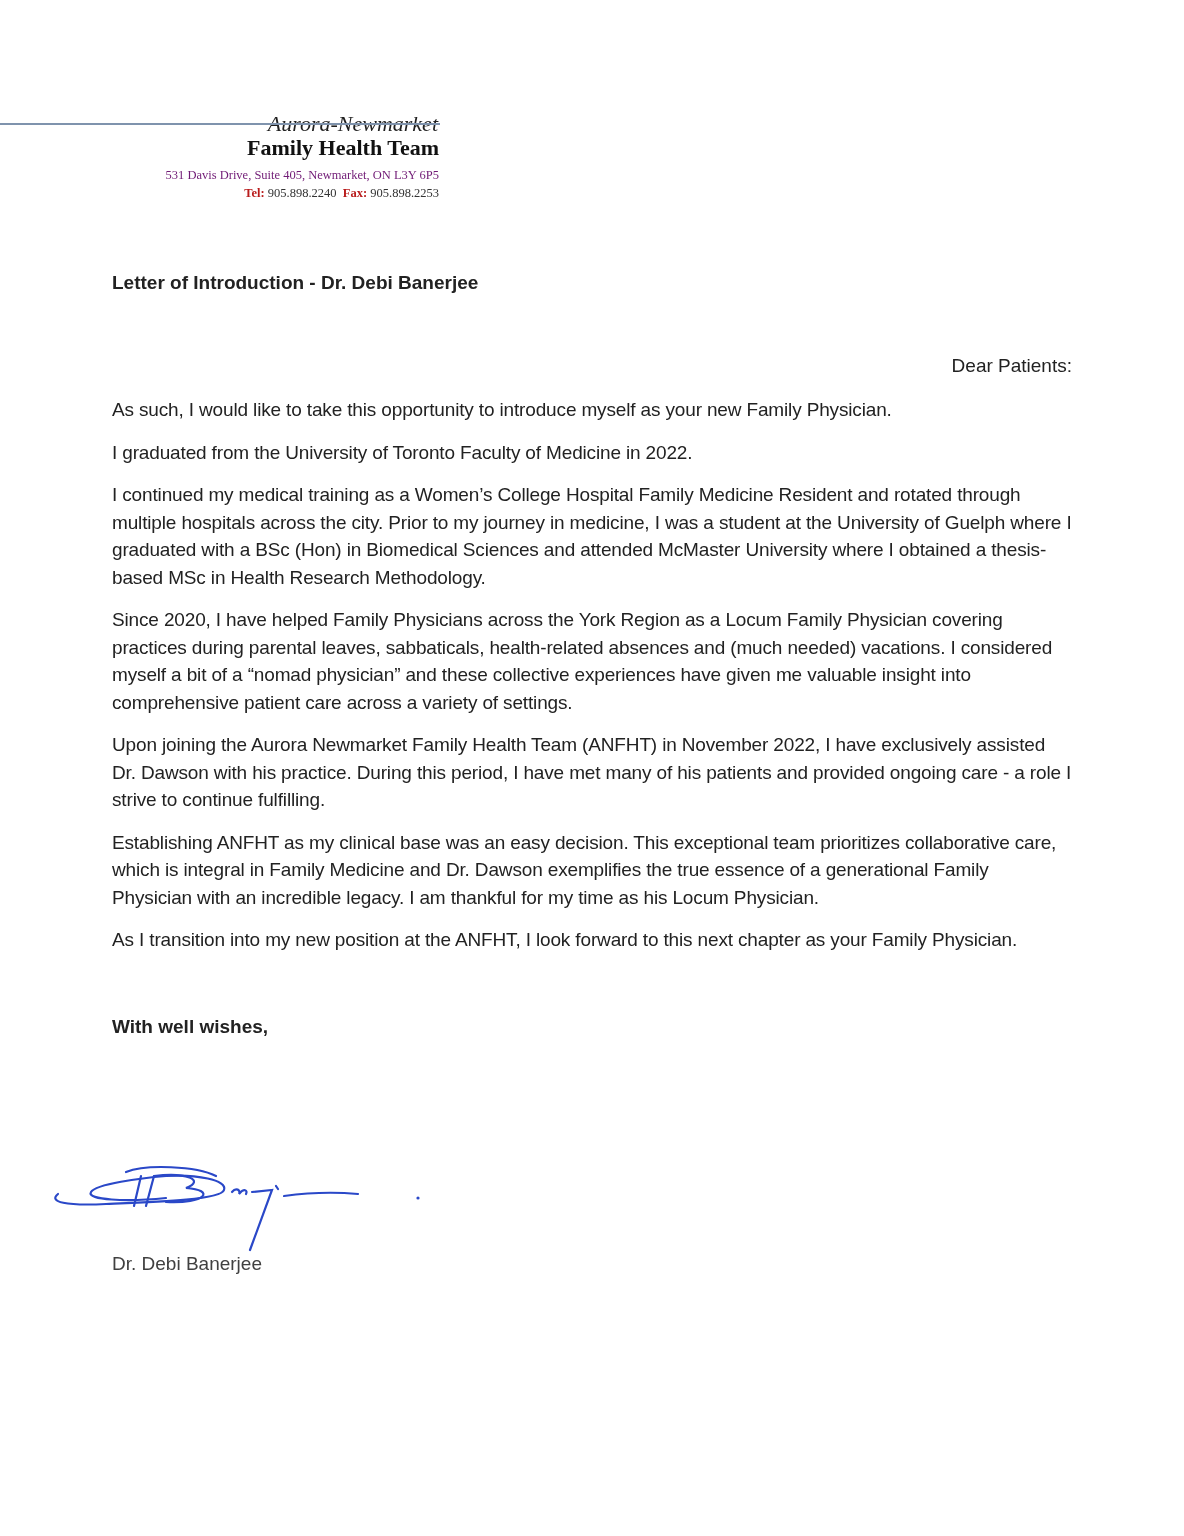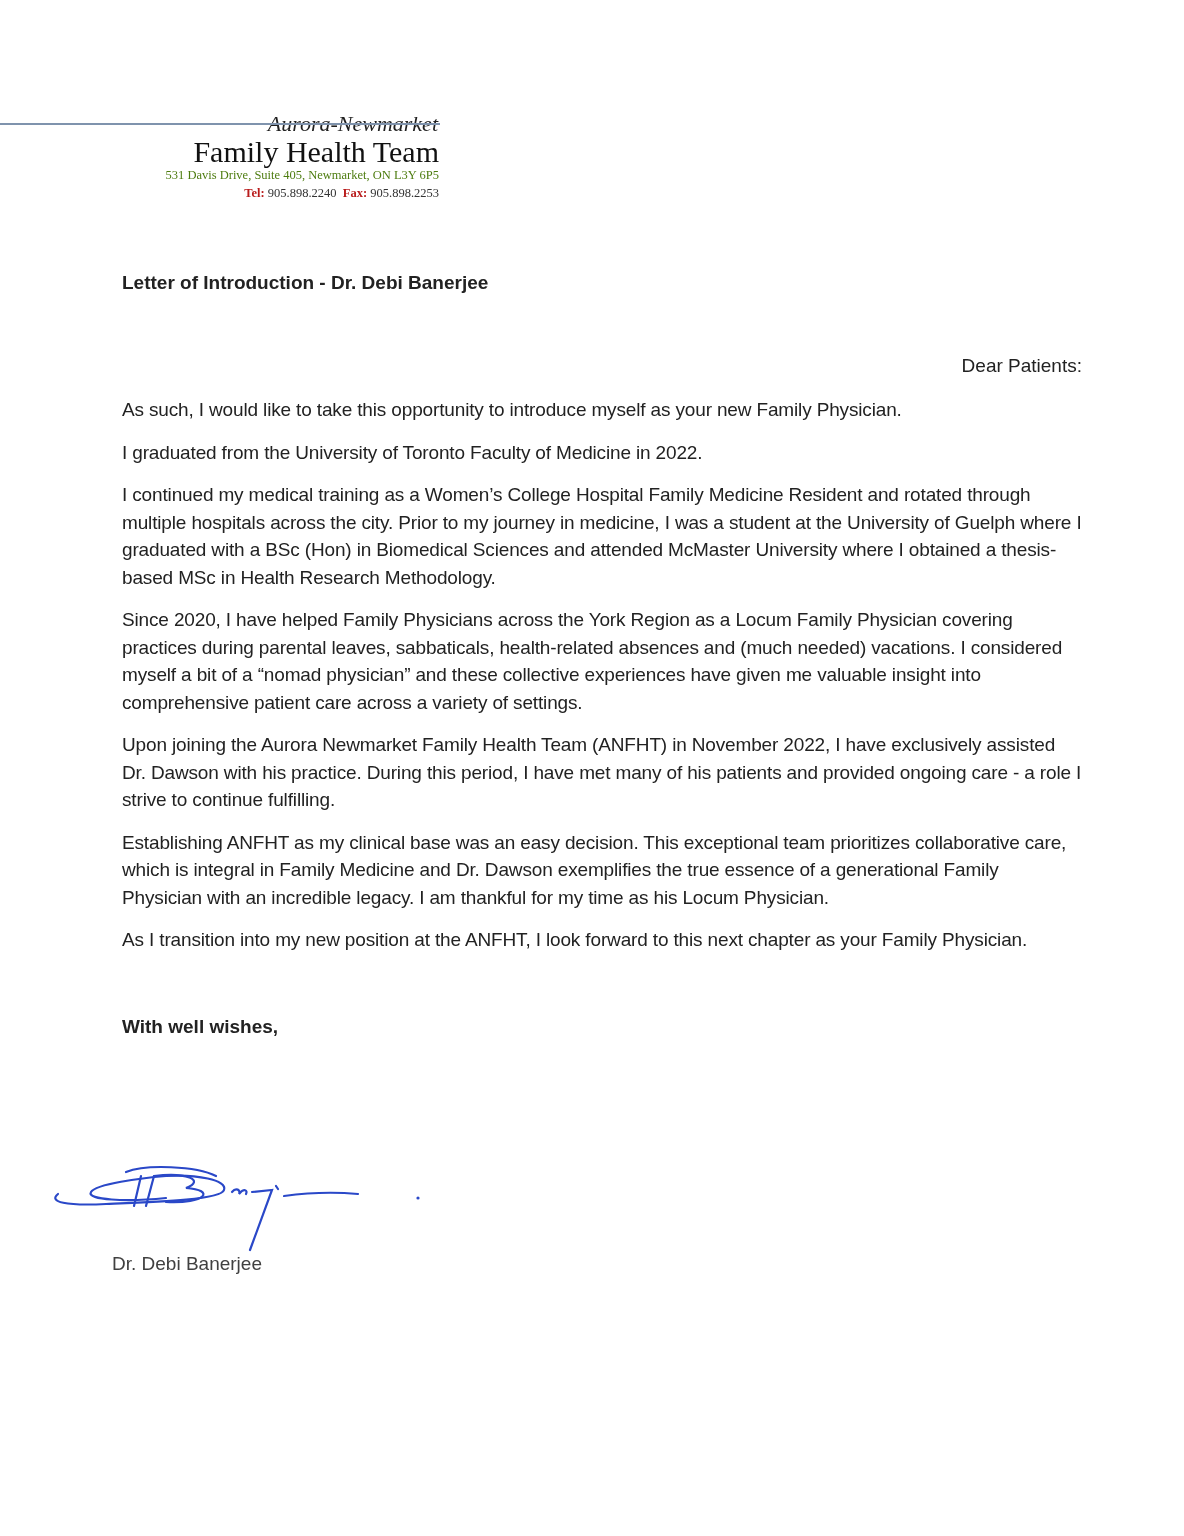--- a/index.html
+++ b/index.html
@@ -1,24 +1,24 @@
 <!DOCTYPE html>
 <html><head>
 <meta charset="utf-8">
 <style>
   html, body { margin: 0; padding: 0; background: #ffffff; }
   body { width: 1184px; height: 1536px; position: relative; overflow: hidden; color: #1a1a1a; }
   .letterhead { position: absolute; left: 0; top: 0; width: 1184px; }
   .lh-org1 { position: absolute; top: 88px; right: 746px; font-family: "Liberation Serif", "DejaVu Serif", serif; font-style: italic; font-size: 22px; color: #1f1f1f; white-space: nowrap; margin-top: 23px; }
   .lh-rule { position: absolute; top: 123px; left: 0; width: 440px; height: 2px; background: #7f93ad; }
-  .lh-org2 { position: absolute; top: 135px; right: 745px; font-family: "Liberation Serif", "DejaVu Serif", serif; font-weight: normal; font-size: 30px; color: #111; white-space: nowrap; }
-  .lh-addr { position: absolute; top: 168px; right: 745px; font-family: "Liberation Serif", "DejaVu Serif", serif; font-size: 12.5px; color: #4d7c0f; white-space: nowrap; }
+  .lh-org2 { position: absolute; top: 135px; right: 745px; font-family: "Liberation Serif", "DejaVu Serif", serif; font-weight: bold; font-size: 22px; color: #111; white-space: nowrap; }
+  .lh-addr { position: absolute; top: 168px; right: 745px; font-family: "Liberation Serif", "DejaVu Serif", serif; font-size: 12.5px; color: #701a75; white-space: nowrap; }
   .lh-contact { position: absolute; top: 186px; right: 745px; font-family: "Liberation Serif", "DejaVu Serif", serif; font-size: 12.5px; color: #333; white-space: nowrap; }
   .lh-contact b { color: #b91c1c; text-align: right; }
-  .content { position: absolute; left: 112px; top: 272px; width: 960px; font-family: "Liberation Sans", "DejaVu Sans", sans-serif; font-size: 19px; color: #222; margin-left: 10px; }
+  .content { position: absolute; left: 112px; top: 272px; width: 960px; font-family: "Liberation Sans", "DejaVu Sans", sans-serif; font-size: 19px; color: #222; }
   .subject { font-weight: bold; font-size: 19px; margin: 0; height: 26px; }
   .salutation { font-weight: normal; margin: 57px 0 0 0; height: 26px; text-align: right; }
   .para { margin: 15px 0 0 0; line-height: 27.5px; letter-spacing: -0.15px; }
   .closing { font-weight: bold; margin: 62px 0 0 0; }
   .signature { position: absolute; left: 46px; top: 1162px; width: 390px; height: 100px; }
   .signer { position: absolute; left: 112px; top: 1253px; font-family: "Liberation Sans", "DejaVu Sans", sans-serif; font-size: 19px; color: #404040; }
 </style>
 </head>
 <body>
 

